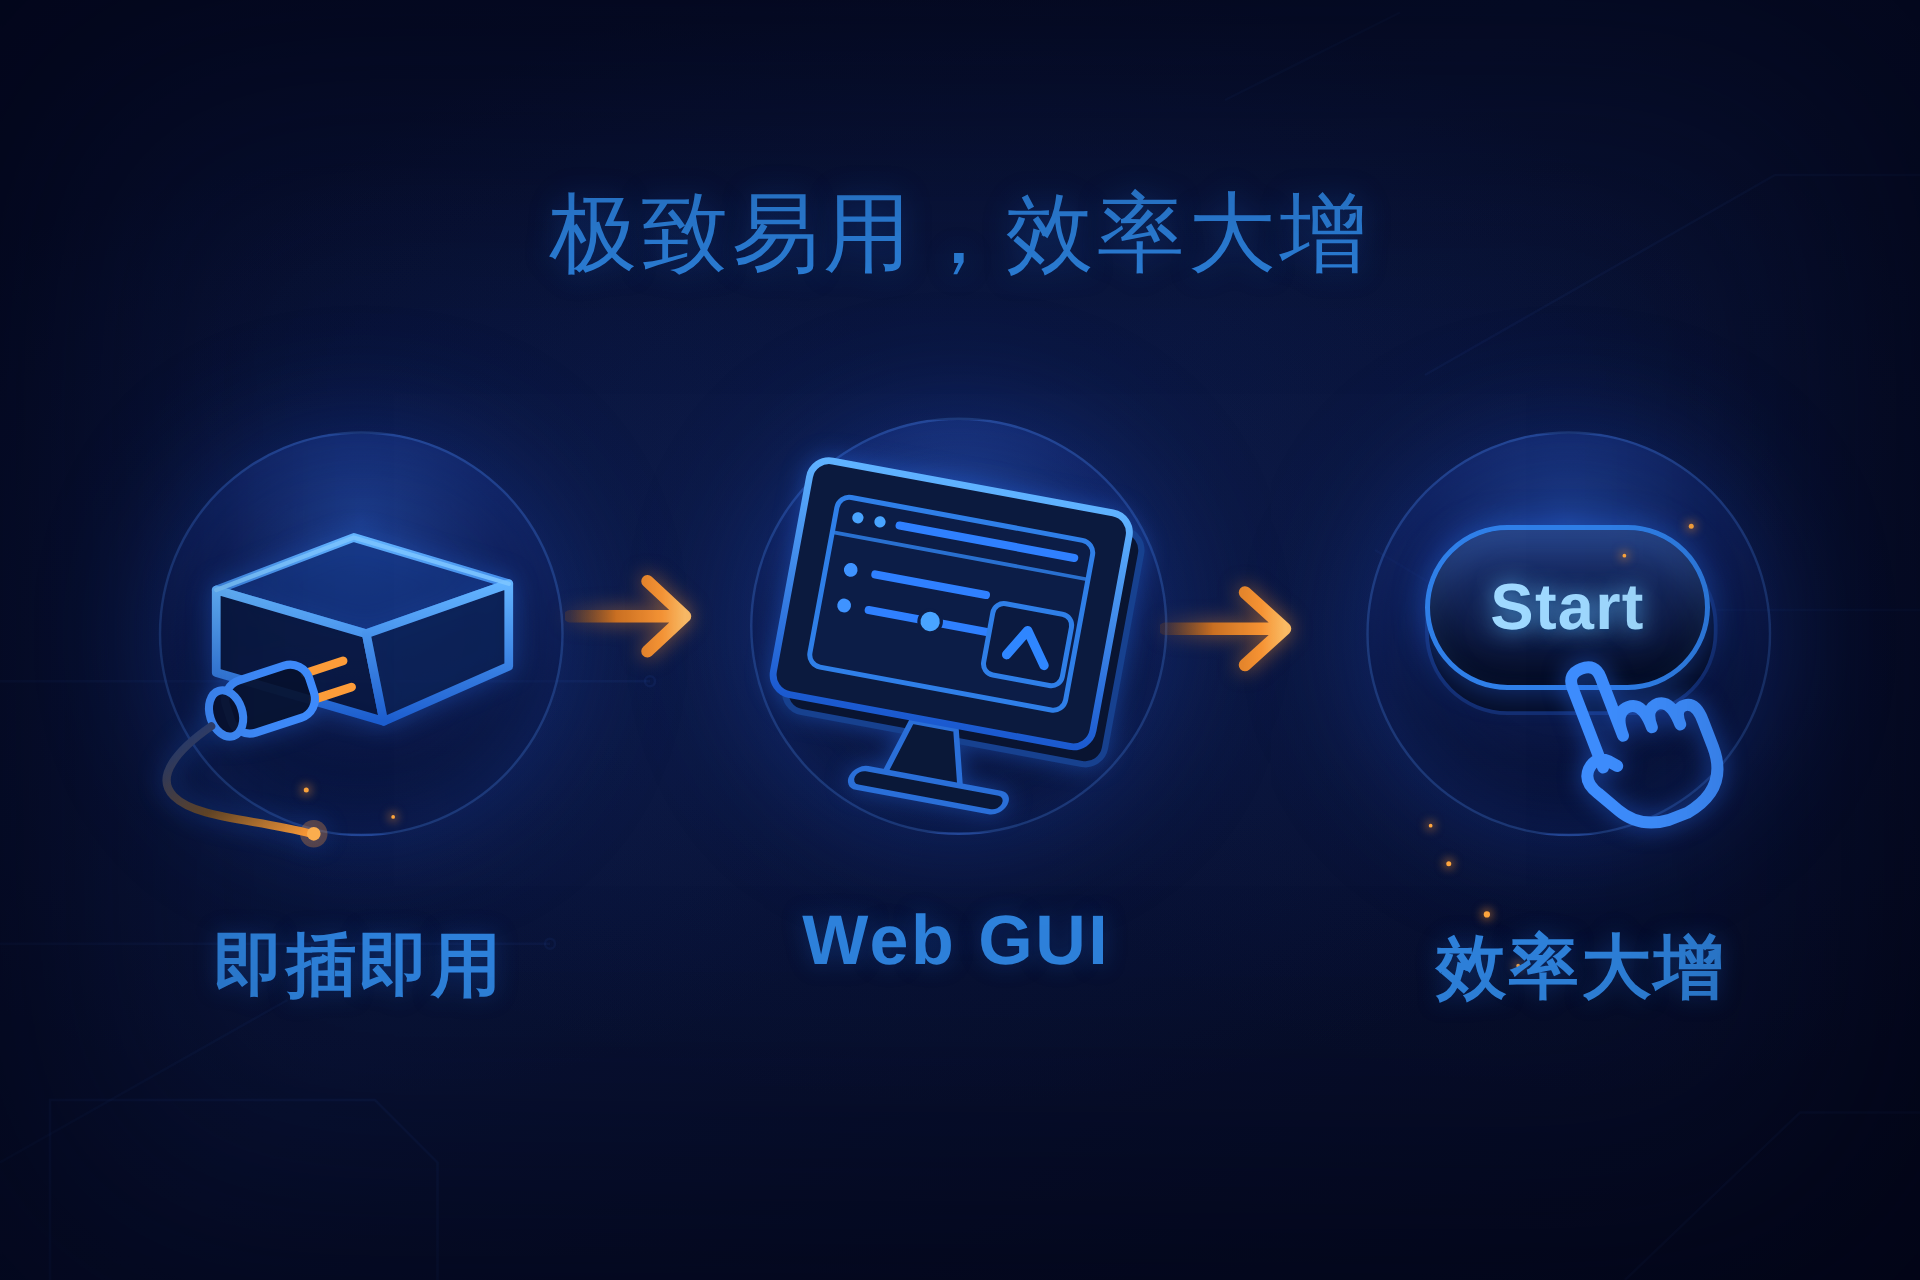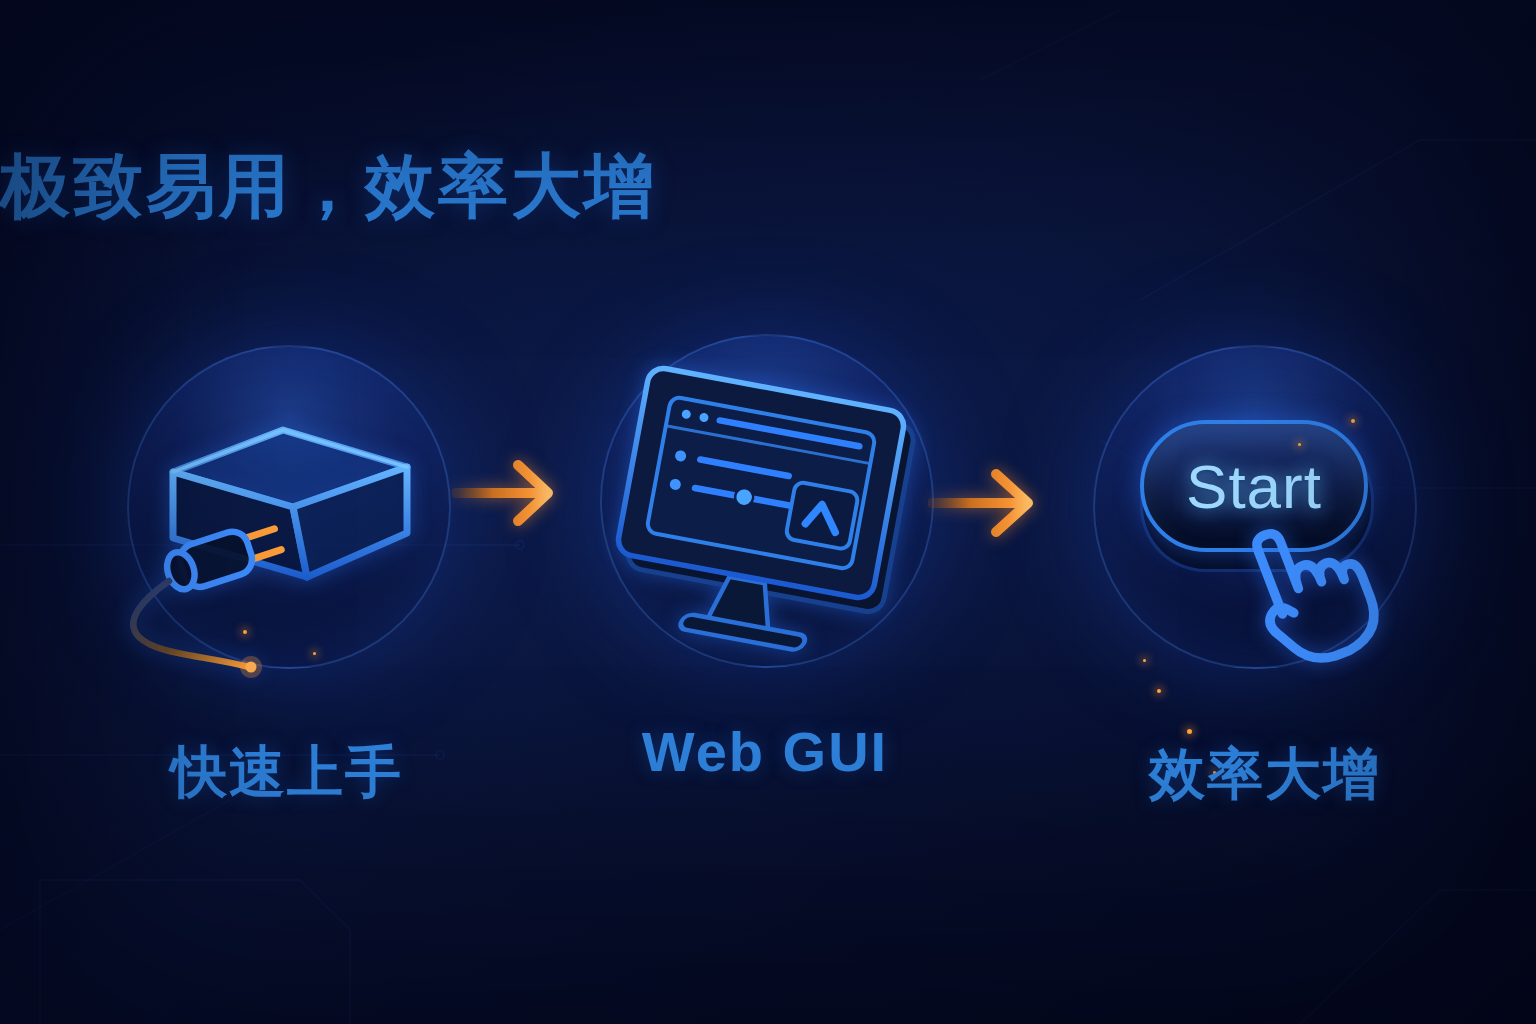--- a/index.html
+++ b/index.html
@@ -9,22 +9,22 @@
     background:
       radial-gradient(950px 650px at 50% 42%, rgba(28,60,150,.22), transparent 70%),
       radial-gradient(720px 520px at 19% 49%, rgba(24,52,130,.20), transparent 72%),
       radial-gradient(720px 520px at 83% 49%, rgba(22,48,124,.17), transparent 72%),
       linear-gradient(138deg,#060d2c 0%,#081133 46%,#050a23 100%);
   }
   .vignette{position:absolute;inset:0;box-shadow:inset 0 0 240px 70px rgba(0,2,12,.55);pointer-events:none;z-index:9;}
   .circuit{position:absolute;inset:0;z-index:0;}
 
   .page-title{
-    position:absolute;left:0;right:0;top:140px;
-    font-size:70px;font-weight:700;letter-spacing:3px;color:#2b7ed8;
+    position:absolute;left:0;right:0;top:140px;text-align:center;
+    font-size:70px;font-weight:400;letter-spacing:3px;color:#2b7ed8;
     text-shadow:0 0 22px rgba(30,100,210,.35);
   }
 
   .step{position:absolute;}
   .circle{
     position:absolute;border-radius:50%;
     background:radial-gradient(circle at 50% 22%,
       rgba(47,95,205,.52) 0%, rgba(22,44,120,.46) 38%,
       rgba(10,22,66,.38) 66%, rgba(6,12,38,.12) 100%);
     border:2px solid rgba(72,140,255,.30);
@@ -45,21 +45,21 @@
     background:#050c26;border:3px solid rgba(22,52,125,.85);
   }
   .start-button{
     position:absolute;left:55px;top:83px;width:228px;height:132px;border-radius:66px;
     background:linear-gradient(180deg,#1c3170 0%,#122252 55%,#0c1840 100%);
     border:4px solid #2f7fe8;box-sizing:border-box;
     box-shadow:0 0 26px rgba(44,115,255,.45), inset 0 16px 26px rgba(90,160,255,.22), inset 0 -22px 30px rgba(1,6,22,.65);
     display:flex;align-items:center;justify-content:center;
   }
   .start-button span{
-    font-size:62px;font-weight:400;letter-spacing:1px;color:#9fd9ff;
+    font-size:52px;font-weight:700;letter-spacing:1px;color:#9fd9ff;
     text-shadow:0 0 18px rgba(100,190,255,.85),0 2px 2px rgba(8,30,80,.9);
   }
   .hand{position:absolute;left:135px;top:183px;overflow:visible;
     filter:drop-shadow(0 0 9px rgba(45,115,255,.55));}
 
   .sp{position:absolute;border-radius:50%;background:#ffa63e;
     box-shadow:0 0 8px 2px rgba(255,150,50,.55);}
 </style>
 </head>
 <body>
@@ -111,21 +111,21 @@
         <rect x="64" y="202" width="70" height="44" rx="16" fill="rgba(8,18,48,0.92)" stroke="#3f8dff" stroke-width="6.5"></rect>
         <ellipse cx="62" cy="224" rx="13" ry="19" fill="rgba(8,18,48,0.95)" stroke="#3f8dff" stroke-width="6.5"></ellipse>
       </g>
 
       <path d="M52 246 C 26 264, 6 286, 22 302 C 40 320, 86 320, 132 332" fill="none" stroke="url(#cableGrad)" stroke-width="6.5" stroke-linecap="round"></path>
       <circle cx="134" cy="332" r="11" fill="rgba(255,150,50,0.30)"></circle>
       <circle cx="134" cy="332" r="5.5" fill="#ffb050"></circle>
     </svg>
     <i class="sp" style="left:126px;top:295px;width:4px;height:4px;"></i>
     <i class="sp" style="left:196px;top:317px;width:3px;height:3px;"></i>
-    <div class="step-label" style="top:400px;">快速上手</div>
+    <div class="step-label" style="top:400px;">即插即用</div>
   </div>
 
   <svg class="arrow" style="left:452px;top:453px;" width="120" height="80" viewBox="0 0 120 80">
     <defs>
       <linearGradient id="arrGrad" x1="0" y1="0" x2="1" y2="0">
         <stop offset="0" stop-color="#8a4d18" stop-opacity="0.25"></stop>
         <stop offset="0.4" stop-color="#c96f22"></stop>
         <stop offset="0.8" stop-color="#f79433"></stop>
         <stop offset="1" stop-color="#ffbd62"></stop>
       </linearGradient>

